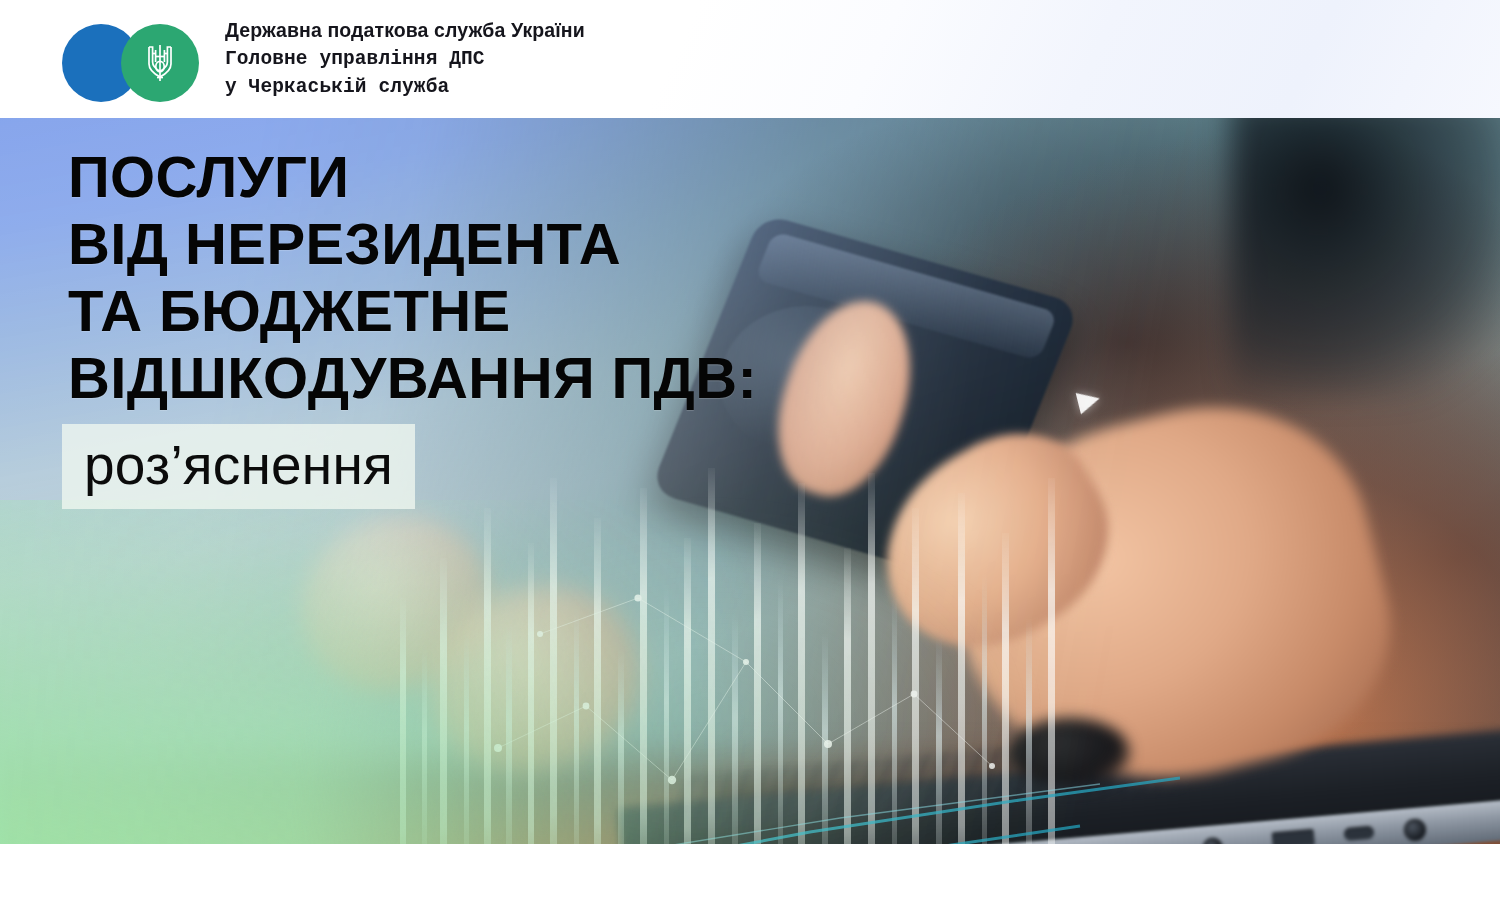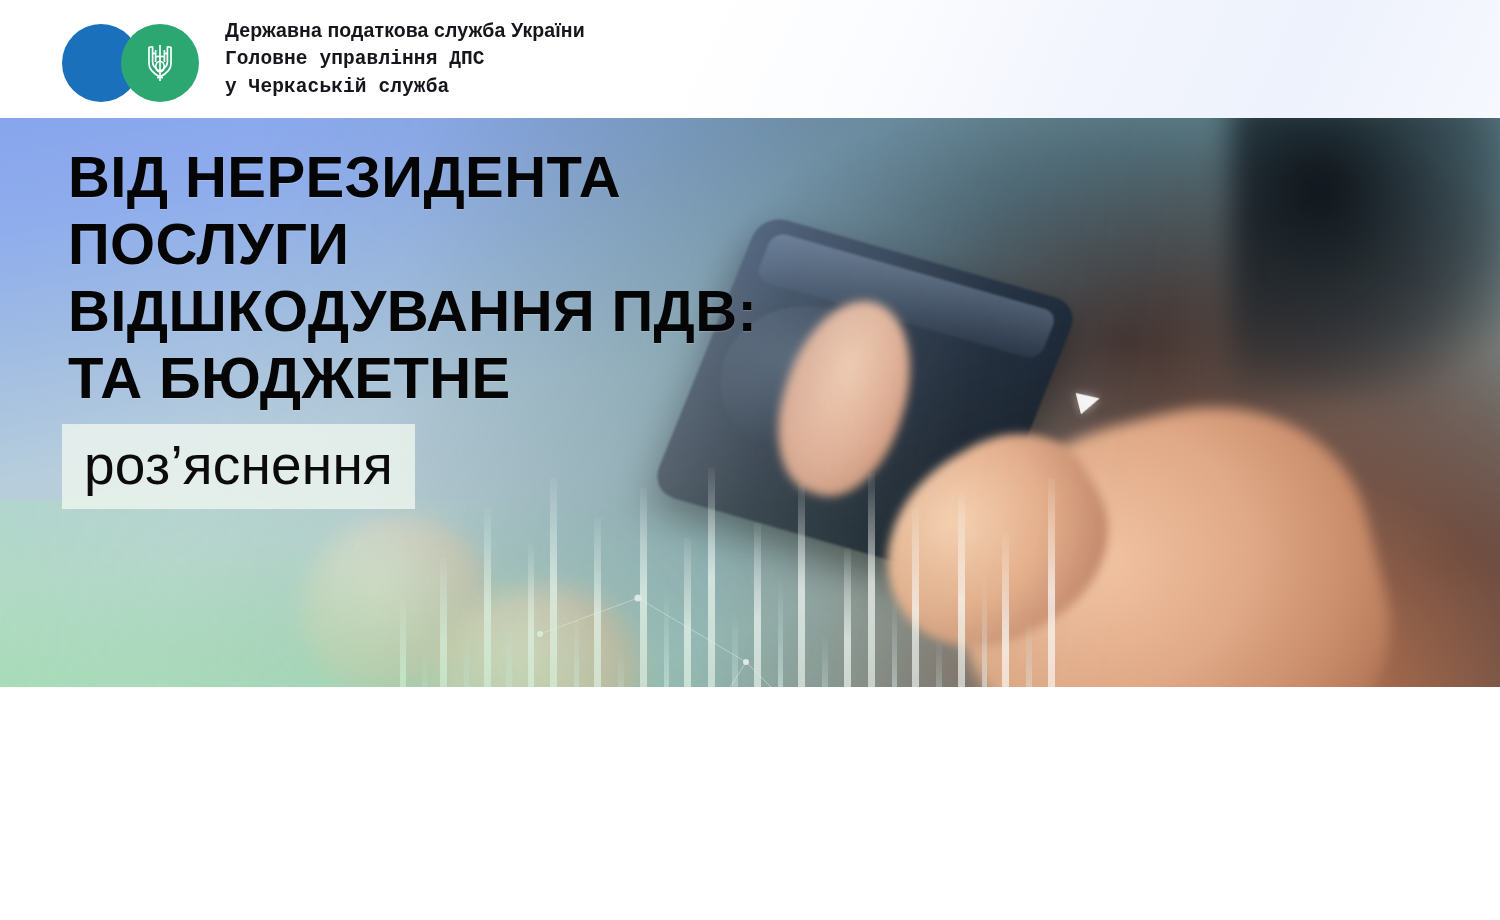--- a/index.html
+++ b/index.html
@@ -1,21 +1,21 @@
 <!DOCTYPE html>
 <html><head>
 <meta charset="utf-8">
 <style>
   * { margin:0; padding:0; box-sizing:border-box; }
   html, body { width:1500px; height:920px; overflow:hidden; background:#ffffff; }
   body { font-family:"Liberation Sans", sans-serif; }
 
   .banner {
     position:relative;
-    width:1500px; height:687px;
+    width:1500px; height:844px;
     overflow:hidden;
   }
 
   
   .header {
     position:absolute; left:0; top:0;
     width:1500px; height:118px;
     background:
       linear-gradient(115deg, #ffffff 0%, #ffffff 45%, #fbfcff 58%, #f2f5fd 72%, #eef2fc 86%, #f6f8fe 100%);
     display:flex; align-items:center;
@@ -439,23 +439,23 @@
       </svg>
     </div>
 
     <div class="plane"></div>
 
     <div class="wash"></div>
     <div class="wash-bottom"></div>
   </div>
 
   <div class="title-block">
+    <div class="title-line">ПОСЛУГИ</div>
     <div class="title-line">ВІД НЕРЕЗИДЕНТА</div>
-    <div class="title-line">ПОСЛУГИ</div>
+    <div class="title-line">ТА БЮДЖЕТНЕ</div>
     <div class="title-line">ВІДШКОДУВАННЯ ПДВ:</div>
-    <div class="title-line">ТА БЮДЖЕТНЕ</div>
 
     <div class="subtitle-wrap">
       <div class="subtitle">роз’яснення</div>
     </div>
   </div>
 
 </div>
 
 </body></html>

